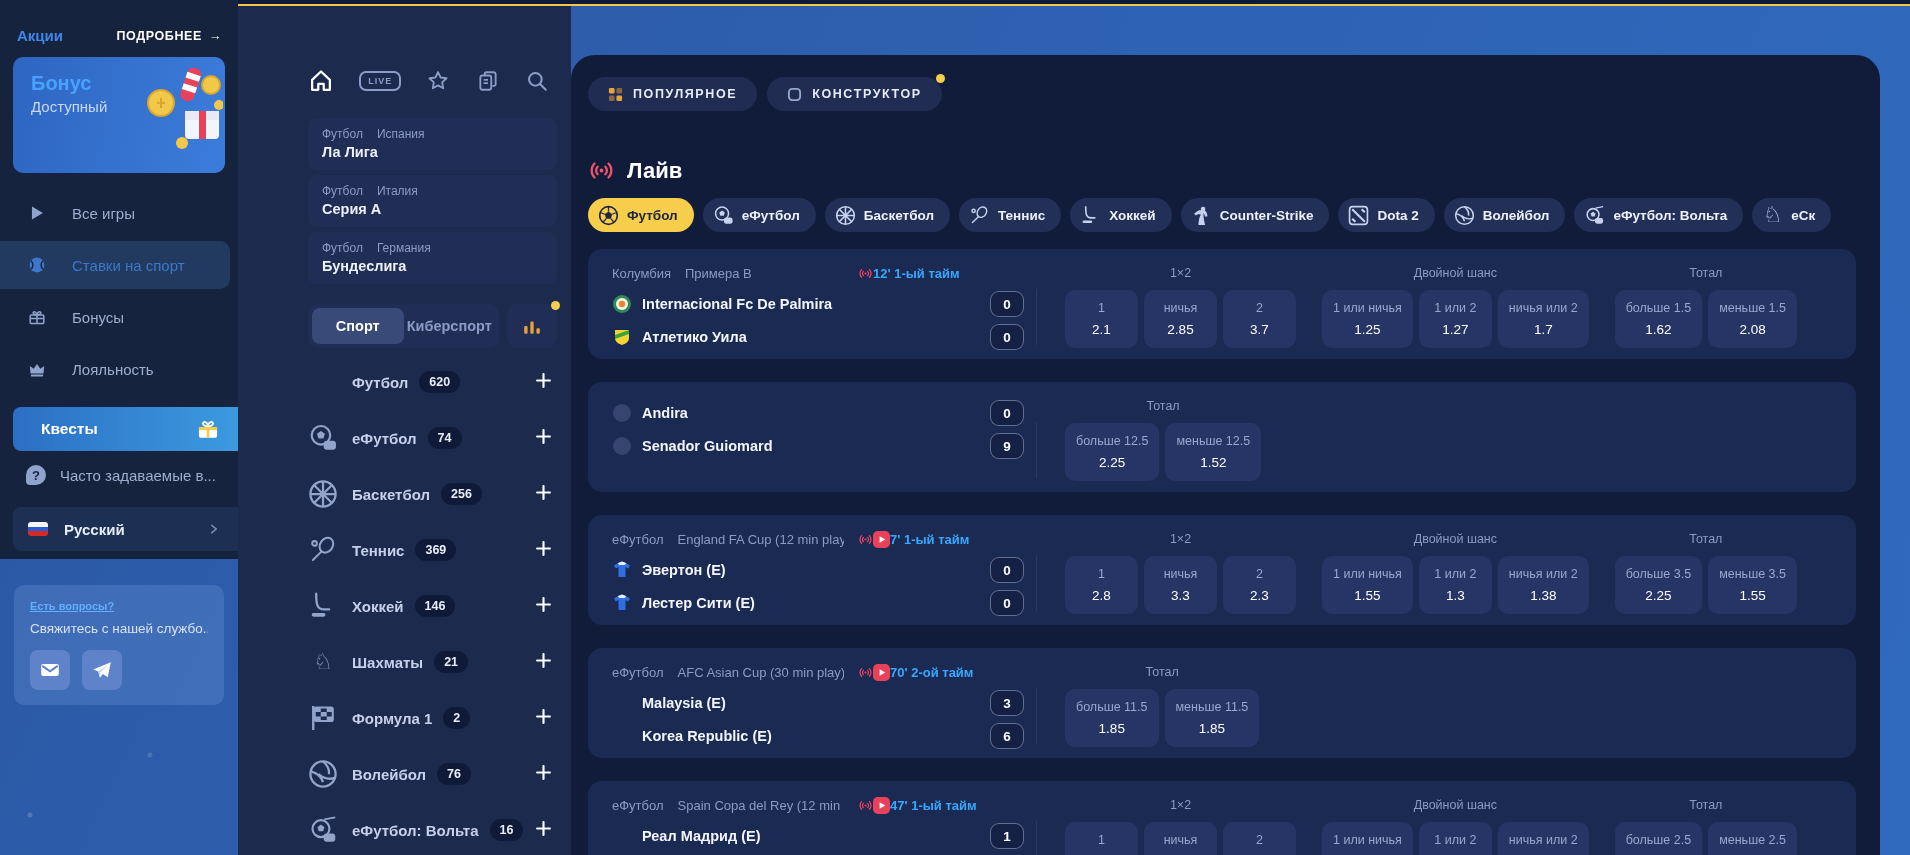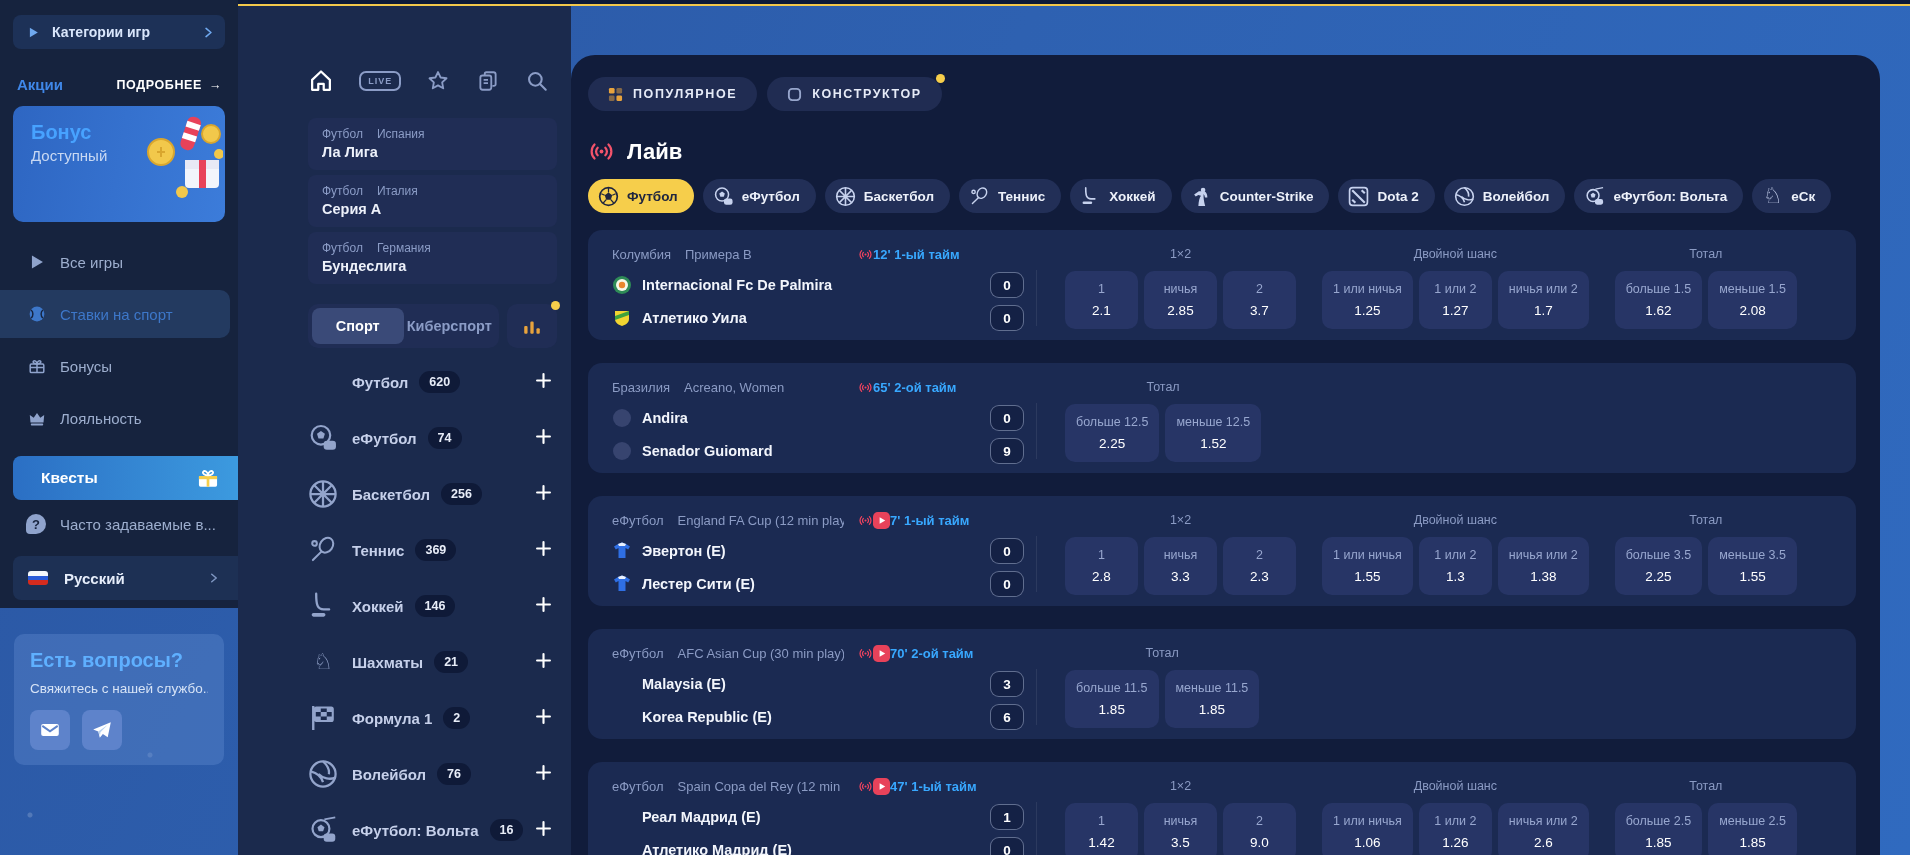--- a/index.html
+++ b/index.html
@@ -21,39 +21,39 @@
   .cat-chev{margin-left:auto;width:12px;height:12px;color:#6FA8EE;}
   .promo-row{margin:27px 16px 0 17px;display:flex;justify-content:space-between;align-items:center;}
   .akcii{color:#3F87E8;font-weight:700;font-size:15px;cursor:pointer;}
   .more{color:#FFFFFF;font-weight:700;font-size:12.5px;letter-spacing:.6px;display:flex;align-items:center;gap:7px;cursor:pointer;}
   .bonus{margin:13px 13px 0;height:116px;border-radius:10px;background:linear-gradient(100deg,#2E66C2,#3C7CDA);
          position:relative;overflow:hidden;padding:15px 0 0 18px;cursor:pointer;}
   .bonus-t{color:#47A2FF;font-size:20px;font-weight:700;}
   .bonus-s{color:#C9D9F3;font-size:15px;margin-top:3px;}
   .bonus-art{position:absolute;right:2px;top:2px;}
   .menu{margin-top:14px;display:flex;flex-direction:column;}
-  .m-item{height:48px;display:flex;align-items:center;gap:14px;padding:0 10px 0 28px;margin:2px 8px 2px 0;
+  .m-item{height:48px;display:flex;align-items:center;gap:26px;padding:0 10px 0 28px;margin:2px 8px 2px 0;
           border-radius:0 10px 10px 0;color:#9DAECE;font-size:15px;cursor:pointer;}
   .m-item .m-ic{width:18px;height:18px;color:#8FA3CC;flex:none;display:flex;align-items:center;justify-content:center;}
   .m-item.active{background:#233A60;color:#3D77C9;}
   .m-item.active .m-ic{color:#3D77C9;}
   .quests{margin:12px 0 0 13px;height:44px;border-radius:8px 0 0 8px;display:flex;align-items:center;justify-content:space-between;
           padding:0 18px 0 28px;color:#fff;font-weight:700;font-size:15.5px;cursor:pointer;
           background:linear-gradient(90deg,#2B6FC4,#3C9ADF),radial-gradient(circle at 60px 10px,rgba(255,255,255,.3) 2px,transparent 3px);}
   .faq{height:48px;display:flex;align-items:center;gap:14px;padding:0 10px 0 26px;color:#9DAECE;font-size:15px;cursor:pointer;}
   .q-ic{display:inline-flex;width:20px;height:20px;border-radius:50% 50% 50% 4px;background:#8FA3CC;color:#16233E;
         font-weight:700;align-items:center;justify-content:center;font-size:13px;flex:none;}
   .lang{margin:8px 0 0 13px;height:44px;background:#1D3054;border-radius:8px 0 0 8px;display:flex;align-items:center;gap:16px;
         padding:0 18px 0 15px;color:#E6EDFA;font-weight:600;font-size:15px;cursor:pointer;}
   .flag{width:20px;height:14px;border-radius:3px;flex:none;
         background:linear-gradient(#F5F7FA 0 33%,#2A5BD7 33% 66%,#D52B1E 66% 100%);}
   .lang .cat-chev{color:#7F96C2;}
   .sb-bottom{flex:1;padding:26px 14px 0;}
   .help-card{background:rgba(125,165,228,.25);border-radius:10px;padding:15px 16px;}
-  .help-t{color:#5FB0FF;font-weight:700;font-size:20px;}
+  .help-t{color:#5FB0FF;font-weight:700;font-size:11px;text-decoration:underline;}
   .help-s{color:#D6E3F6;font-size:13.5px;margin-top:9px;white-space:nowrap;overflow:hidden;}
   .help-btns{margin-top:14px;display:flex;gap:12px;}
   .help-btns button{width:40px;height:40px;background:#5E83CB;border:0;border-radius:8px;display:flex;align-items:center;justify-content:center;cursor:pointer;}
   .help-btns .icn{width:22px;height:22px;}
 
   
   .rail{width:333px;flex:none;background:#1B2A4D;padding:0 14px 0 70px;z-index:3;}
   .rail-icons{margin-top:68px;display:flex;align-items:center;justify-content:space-between;padding-right:8px;color:#8B9CC6;}
   .rail-icons .icn{width:24px;height:24px;cursor:pointer;}
   .rail-icons .icn.home{color:#FFFFFF;width:26px;height:26px;}
@@ -81,21 +81,21 @@
   .s-plus .icn{width:15px;height:15px;}
 
   
   .main{flex:1;padding-top:55px;margin-right:30px;min-width:0;}
   .panel{background:#111C3B;border-radius:24px 24px 0 0;height:100%;padding:22px 24px 0 17px;overflow:hidden;}
   .main-tabs{display:flex;gap:10px;}
   .mtab{height:34px;border-radius:17px;background:#202C52;border:0;display:inline-flex;align-items:center;gap:10px;
         padding:0 20px;color:#E6EBF7;font-weight:700;font-size:12.5px;letter-spacing:1.6px;position:relative;
         font-family:inherit;cursor:pointer;}
   .mtab .icn{width:15px;height:15px;}
-  .live-head{margin-top:27px;display:flex;align-items:center;gap:12px;}
+  .live-head{margin-top:46px;display:flex;align-items:center;gap:12px;}
   .live-head .icn{width:27px;height:27px;color:#F2536B;}
   .live-head h1{font-size:22px;font-weight:700;color:#fff;}
   .filters{margin-top:14px;display:flex;gap:9px;margin-right:-24px;}
   .pill{height:34px;border-radius:17px;background:#222F57;border:0;display:inline-flex;align-items:center;gap:8px;
         padding:0 16px 0 10px;color:#EDF1FA;font-weight:700;font-size:13.5px;white-space:nowrap;flex:none;
         font-family:inherit;cursor:pointer;}
   .p-ico{width:21px;height:21px;color:#C7D2EE;display:flex;align-items:center;justify-content:center;}
   .pill.active{background:#F6CE4B;color:#20263F;}
   .pill.active .p-ico{color:#20263F;}
   .cards{margin-top:17px;display:flex;flex-direction:column;gap:23px;}
@@ -127,33 +127,20 @@
   .chr{font-family:"DejaVu Sans",sans-serif;font-size:22px;line-height:1;color:currentColor;}
 </style>
 </head>
 <body>
 
 <div class="page">
   <div class="topline"></div>
 
   <aside class="sidebar">
     <div class="sb-top">
-      <button class="cat-btn">
-        <span class="icn">
-            <svg viewBox="0 0 16 16">
-              <path d="M3.5 2.2l9.8 5.8-9.8 5.8z" fill="currentColor"></path>
-            </svg>
-          </span>
-        <span>Категории игр</span>
-        <span class="icn cat-chev">
-            <svg viewBox="0 0 16 16" fill="none">
-              <path d="M5 3l6 5-6 5" stroke="currentColor" stroke-width="2" stroke-linecap="round" stroke-linejoin="round"></path>
-            </svg>
-          </span>
-      </button>
       <div class="promo-row">
         <span class="akcii">Акции</span>
         <span class="more">
           <span>ПОДРОБНЕЕ</span>
           <span>→</span>
         </span>
       </div>
       <div class="bonus">
         <div class="bonus-t">Бонус</div>
         <div class="bonus-s">Доступный</div>
@@ -682,37 +669,20 @@
                   <div class="cell">
     <div class="cl">меньше 1.5</div>
     <div class="cv">2.08</div>
   </div>
                 </div>
   </div>
             </div>
   </div>
           <div class="card">
     <div class="card-left">
-      <div class="c-head">
-        <span class="league">
-          <span>Бразилия</span>
-          <span>Acreano, Women</span>
-        </span>
-        <span class="time">
-          <span class="icn">
-                    <svg viewBox="0 0 24 24" fill="none" stroke="currentColor" stroke-width="2" stroke-linecap="round">
-                      <circle cx="12" cy="12" r="1.7" fill="currentColor" stroke="none"></circle>
-                      <path d="M8.6 8.6a4.8 4.8 0 000 6.8M15.4 8.6a4.8 4.8 0 010 6.8"></path>
-                      <path d="M5.8 5.8a8.8 8.8 0 000 12.4M18.2 5.8a8.8 8.8 0 010 12.4"></path>
-                    </svg>
-                  </span>
-
-          <span>65' 2-ой тайм</span>
-        </span>
-      </div>
     <div class="trow has-crest">
     <span class="crest icn"><svg viewBox="0 0 20 20">
                     <circle cx="10" cy="10" r="9" fill="#37446F"></circle>
                   </svg></span>
     <span class="tname">Andira</span>
     <span class="score">0</span>
   </div>
               <div class="trow has-crest">
     <span class="crest icn"><svg viewBox="0 0 20 20">
                     <circle cx="10" cy="10" r="9" fill="#37446F"></circle>

